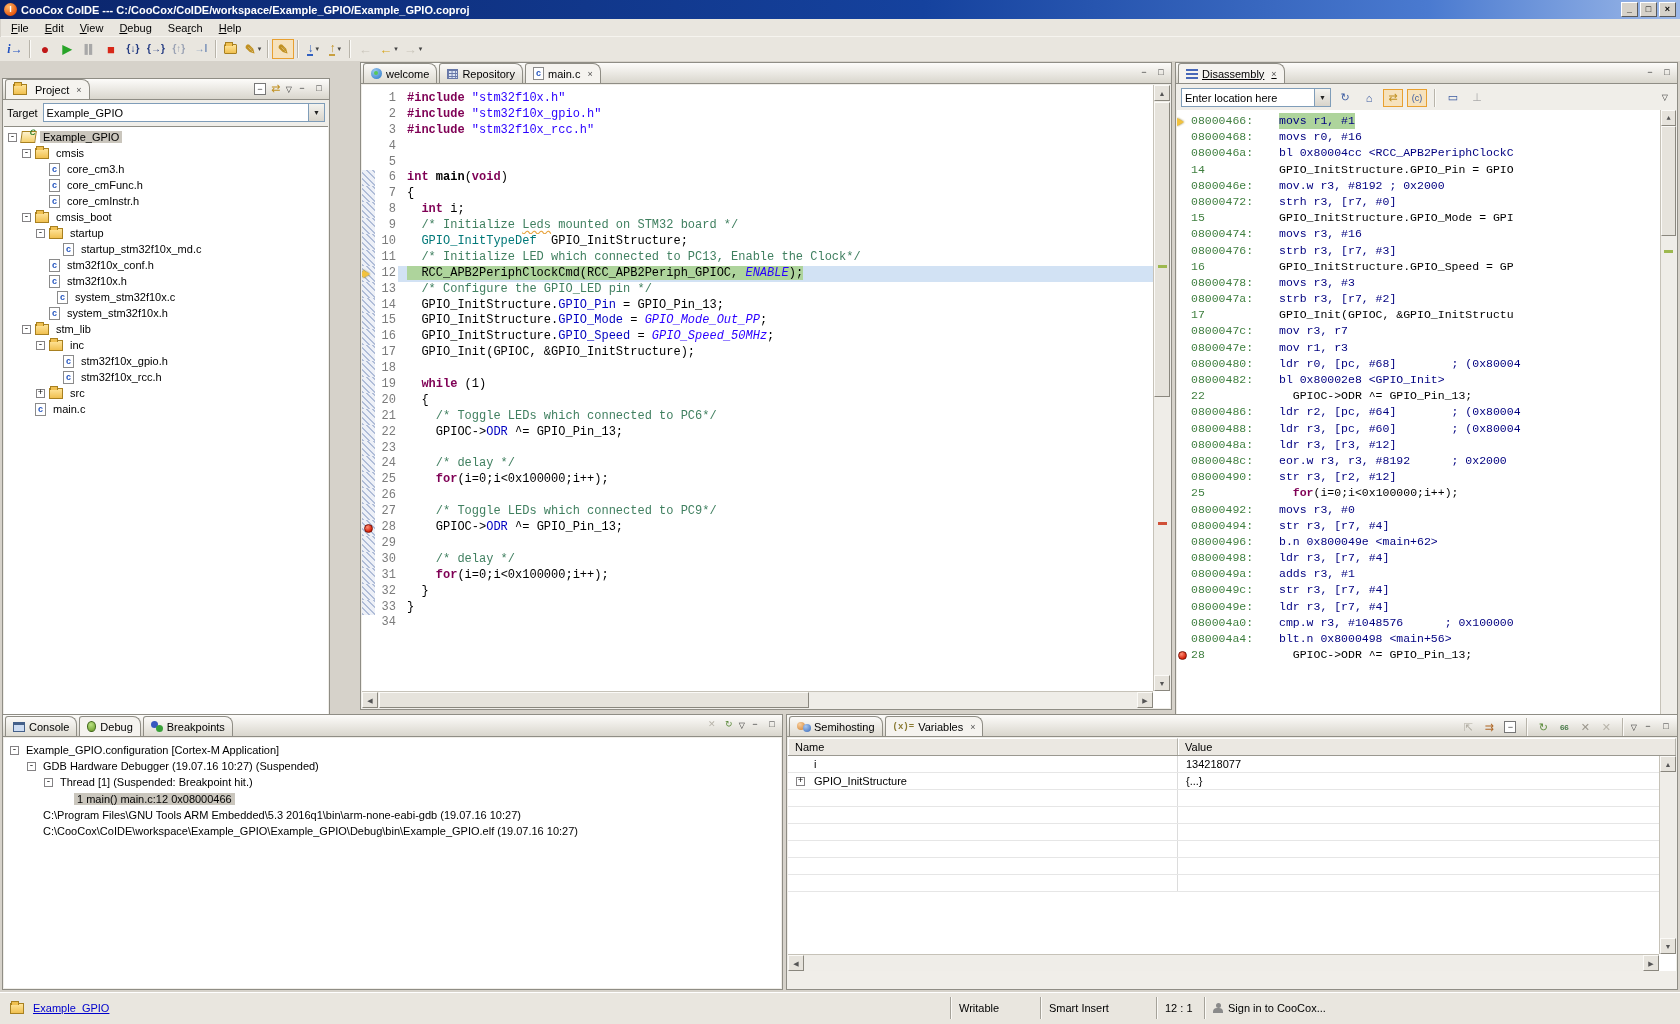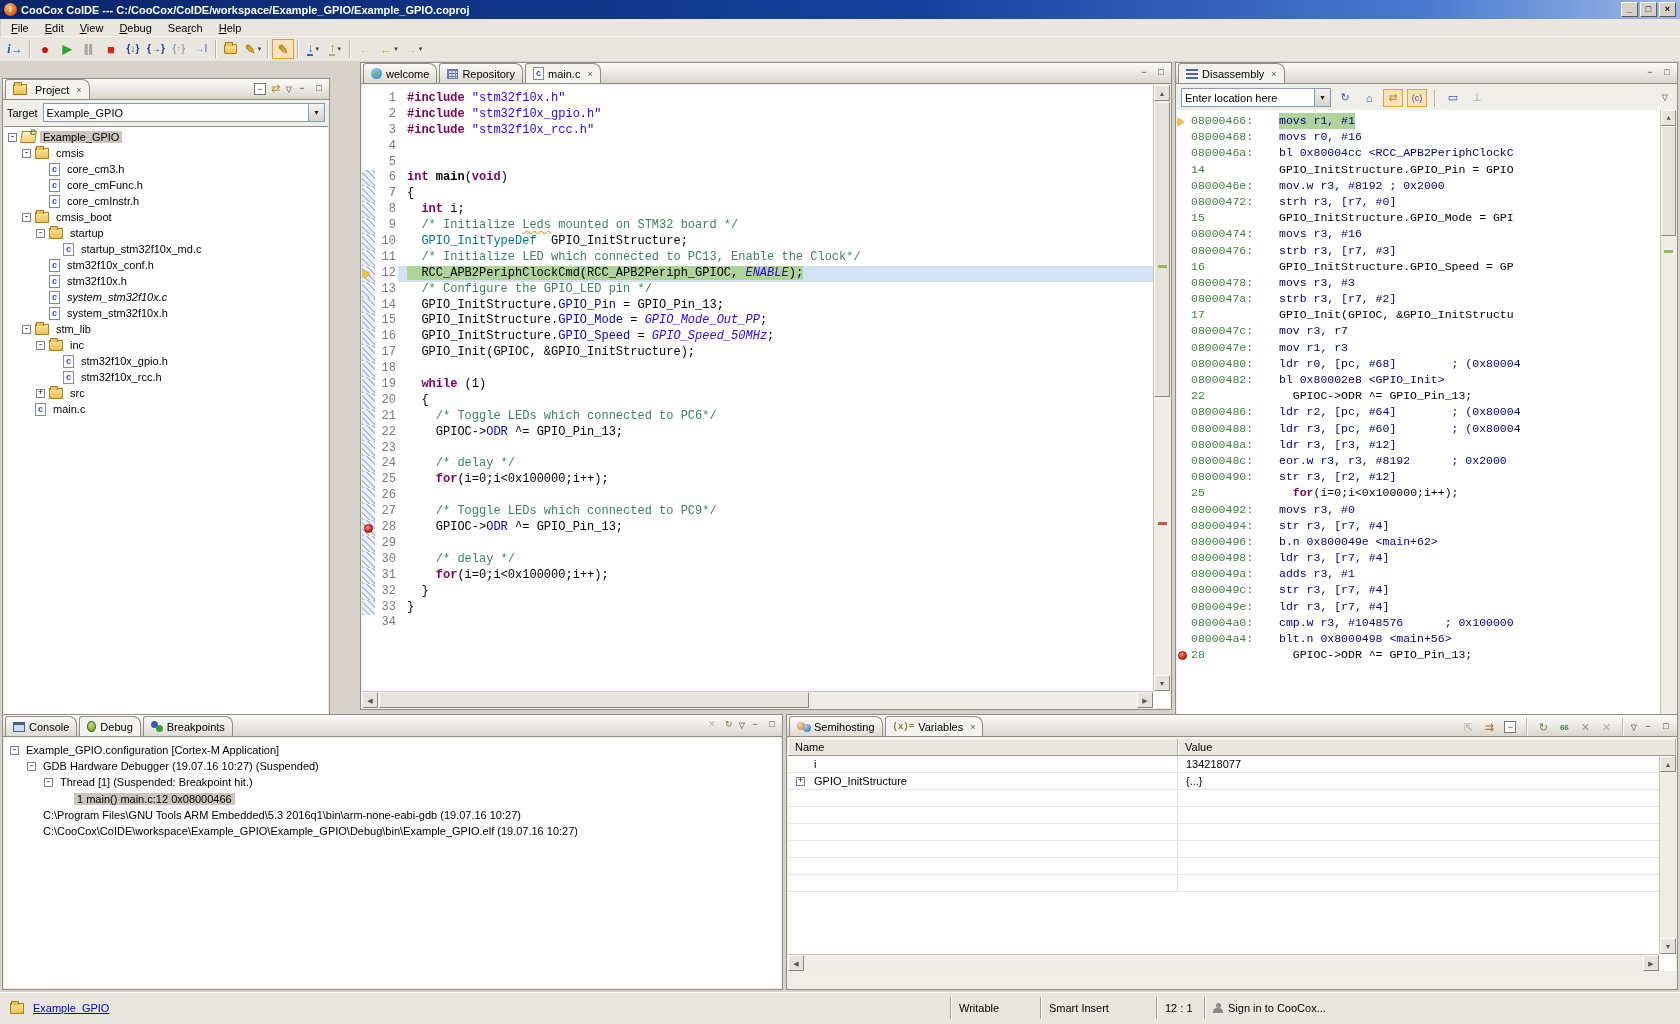--- a/index.html
+++ b/index.html
@@ -98,21 +98,21 @@
   .bp-dot{position:absolute;left:2px;top:4px;width:9px;height:9px;border-radius:50%;background:radial-gradient(circle at 35% 30%,#ff9078,#d41800 75%);border:1px solid #7a1408;}
   
   .vscroll{position:absolute;right:0;top:0;bottom:17px;width:17px;background:#efede8;border-left:1px solid #c6c2b8;}
   .hscroll{position:absolute;left:0;right:17px;bottom:0;height:17px;background:#efede8;border-top:1px solid #c6c2b8;}
   .sbtn{position:absolute;width:16px;height:16px;background:#e6e3dc;border:1px solid;border-color:#fbfaf7 #8a877e #8a877e #fbfaf7;color:#555;font-size:7px;text-align:center;line-height:15px;}
   .thumbv{position:absolute;left:0;width:16px;background:#e6e3dc;border:1px solid;border-color:#fbfaf7 #8a877e #8a877e #fbfaf7;}
   .thumbh{position:absolute;top:0;height:16px;background:#e6e3dc;border:1px solid;border-color:#fbfaf7 #8a877e #8a877e #fbfaf7;}
   .rulermark{position:absolute;right:3px;width:9px;height:3px;}
 
   
-  #disasm{left:1175px;top:62px;width:503px;height:748px;}
+  #disasm{left:1175px;top:62px;width:503px;height:748px;text-decoration:underline;}
   #dtools{position:absolute;left:1px;right:1px;top:22px;height:25px;background:#f0eee9;display:flex;align-items:center;padding:0 4px;gap:4px;}
   #dtools .combo{flex:0 0 150px;}
   .dtbtn{width:20px;height:18px;display:flex;align-items:center;justify-content:center;font-size:11px;color:#3a5aa0;border:1px solid transparent;}
   .dtbtn.pressed{border:1px solid #e8a030;background:#f6e2bd;}
   #dbody{position:absolute;left:1px;right:1px;top:47px;bottom:1px;background:#fff;font-family:"Liberation Mono",monospace;font-size:11.5px;}
   #drows{position:absolute;left:0;top:3px;right:16px;bottom:16px;overflow:hidden;}
   .drow{height:16.2px;line-height:16.2px;display:flex;white-space:pre;position:relative;}
   .dmargin{width:14px;flex:0 0 auto;position:relative;}
   .dlabel{width:88px;flex:0 0 auto;color:#3f7f3f;}
   .dtext{color:#000080;}
@@ -324,21 +324,21 @@
       <div class="trow" style="padding-left: 32px;">
         <span class="expspace"></span>
         <span class="ico-cfile"></span>
         <span class="lbl">stm32f10x_conf.h</span>
       </div>
       <div class="trow" style="padding-left: 32px;">
         <span class="expspace"></span>
         <span class="ico-cfile"></span>
         <span class="lbl">stm32f10x.h</span>
       </div>
-      <div class="trow" style="padding-left: 32px; font-style: italic;">
+      <div class="trow" style="padding-left: 40px;">
         <span class="expspace"></span>
         <span class="ico-cfile"></span>
         <span class="lbl">system_stm32f10x.c</span>
       </div>
       <div class="trow" style="padding-left: 32px;">
         <span class="expspace"></span>
         <span class="ico-cfile"></span>
         <span class="lbl">system_stm32f10x.h</span>
       </div>
       <div class="trow" style="padding-left: 18px;">

